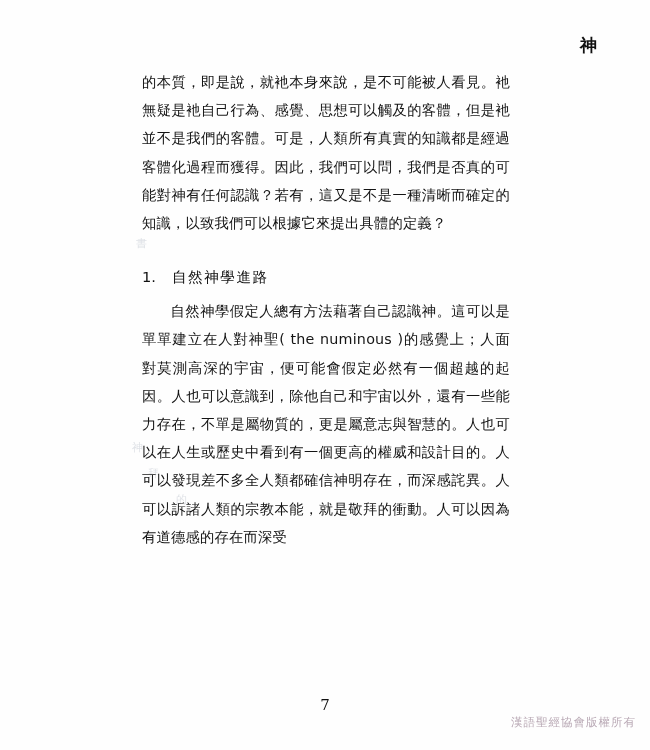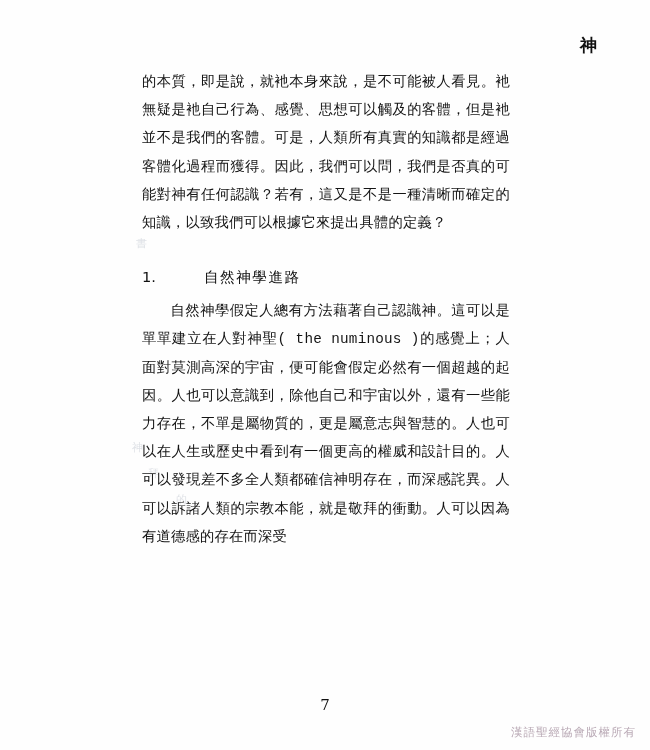--- a/index.html
+++ b/index.html
@@ -36,56 +36,54 @@
     width: 368px;
   }
   .para {
     font-size: 14.3px;
     line-height: 28.2px;
     text-align: justify;
     text-justify: inter-character;
     color: #141414;
     margin: 0;
     letter-spacing: 0.2px;
-    font-family: Liberation Mono, monospace;
   }
   .para.indent {
     text-indent: 2em;
   }
   .section-head {
     display: flex;
     align-items: baseline;
     margin-top: 26px;
     margin-bottom: 6px;
     font-size: 14.6px;
     line-height: 28px;
     color: #111;
   }
   .section-num {
     width: 30px;
     flex: 0 0 30px;
   }
   .section-title {
     letter-spacing: 1.5px;
-    margin-left: 32px;
   }
   .page-number {
     position: absolute;
     left: 0;
     right: 0;
     bottom: 36px;
     text-align: center;
     font-size: 15px;
     font-family: "DejaVu Serif", "Liberation Serif", serif;
     color: #111;
   }
   .footer-right {
     position: absolute;
     right: 14px;
-    bottom: 10px;
+    bottom: 20px;
     font-size: 11.5px;
     color: #b9a9b5;
     letter-spacing: 1px;
   }
   .ghost {
     position: absolute;
     color: rgba(140,150,170,0.28);
     font-size: 11px;
     letter-spacing: 0.5px;
     pointer-events: none;

